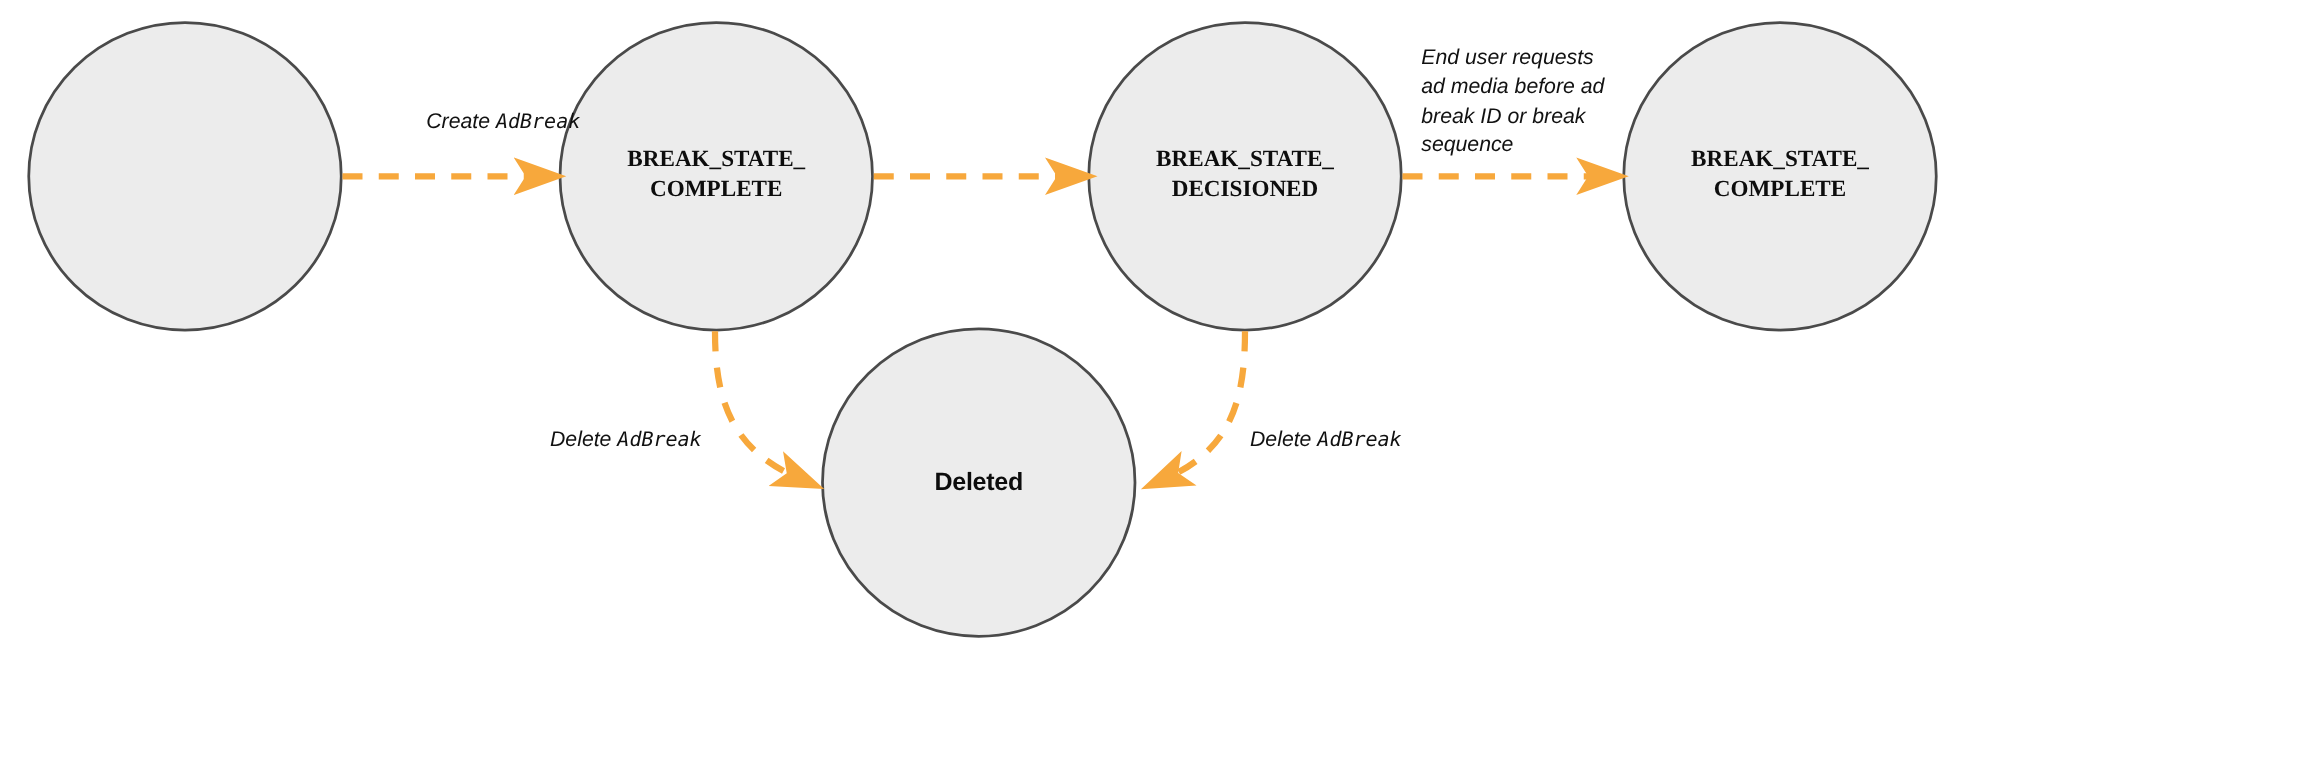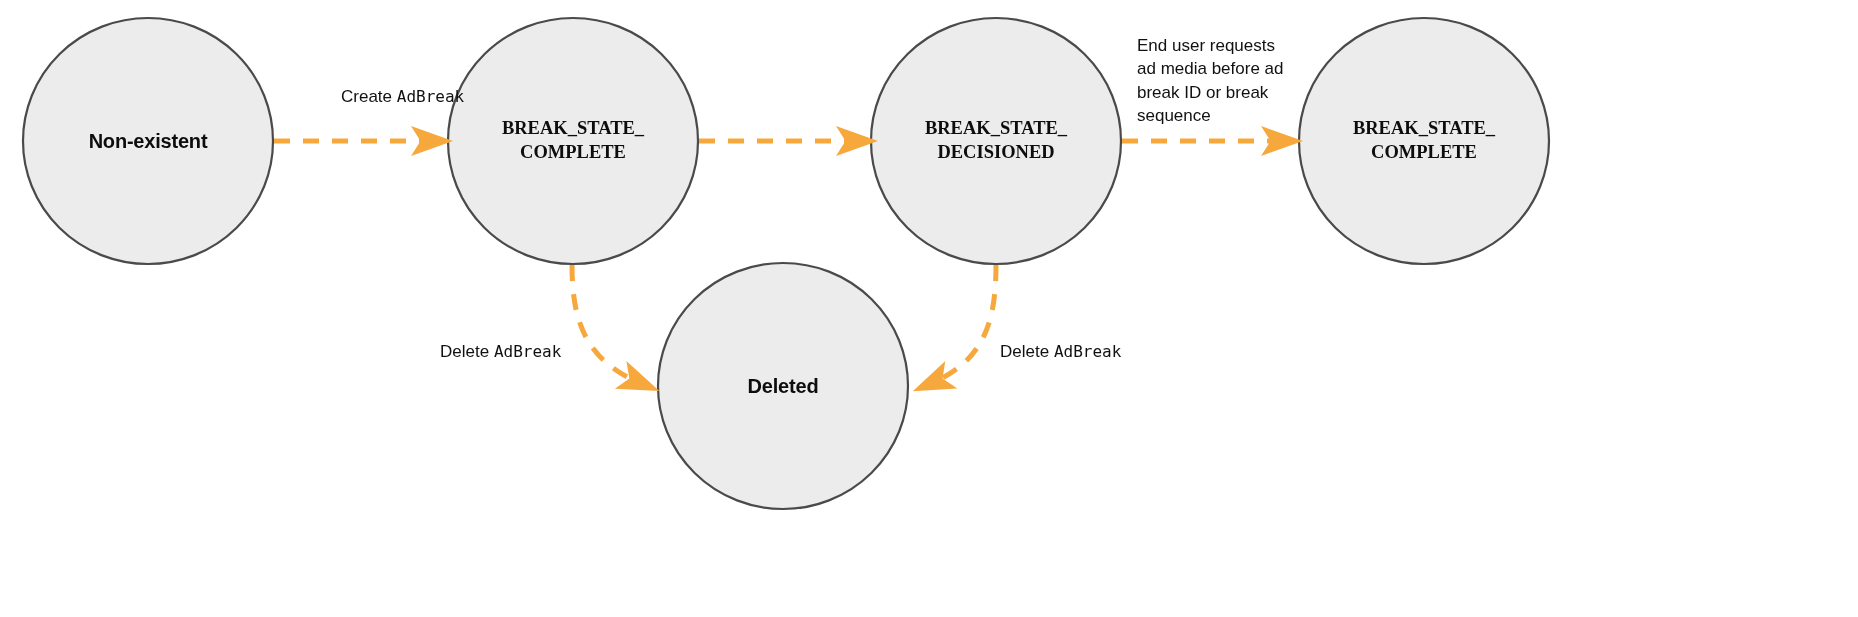--- a/index.html
+++ b/index.html
@@ -50,20 +50,21 @@
     font-size: 18.5px;
     letter-spacing: 0px;
   }
   .edge-label {
     position: absolute;
     color: #111111;
     font-size: 17px;
     line-height: 1.35;
     white-space: pre;
     pointer-events: none;
+    font-style: italic;
   }
   .edge-label .sans-part {
     font-family: "Liberation Sans", sans-serif;
   }
   .edge-label .mono-part {
     font-family: "DejaVu Sans Mono", monospace;
     font-size: 16px;
   }
   .edge-label.multiline {
     font-family: "Liberation Sans", sans-serif;
@@ -90,21 +91,20 @@
 
     <g stroke="#f7a83c" stroke-width="5" fill="none" stroke-dasharray="16 13" stroke-linecap="butt">
       <path d="M274,141 L432,141" marker-end="url(#arrowhead)"></path>
       <path d="M699,141 L857,141" marker-end="url(#arrowhead)"></path>
       <path d="M1122,141 L1282,141" marker-end="url(#arrowhead)"></path>
       <path d="M572,265 C572,320 585,360 640,383" marker-end="url(#arrowhead)"></path>
       <path d="M996,265 C996,320 985,360 932,383" marker-end="url(#arrowhead)"></path>
     </g>
   </svg>
 
-  <div class="node-label sans" style="left:48px; top:129px; width:200px;">Non-existent</div>
 
   <div class="node-label mono" style="left:473px; top:117px; width:200px;"><span>BREAK_STATE_</span><br><span>COMPLETE</span></div>
 
   <div class="node-label mono" style="left:896px; top:117px; width:200px;"><span>BREAK_STATE_</span><br><span>DECISIONED</span></div>
 
   <div class="node-label mono" style="left:1324px; top:117px; width:200px;"><span>BREAK_STATE_</span><br><span>COMPLETE</span></div>
 
   <div class="node-label sans" style="left:683px; top:374px; width:200px;">Deleted</div>
 
   <div class="edge-label" style="left:297px; top:86px;margin-left:44px;"><span class="sans-part">Create </span><span class="mono-part">AdBreak</span></div>

